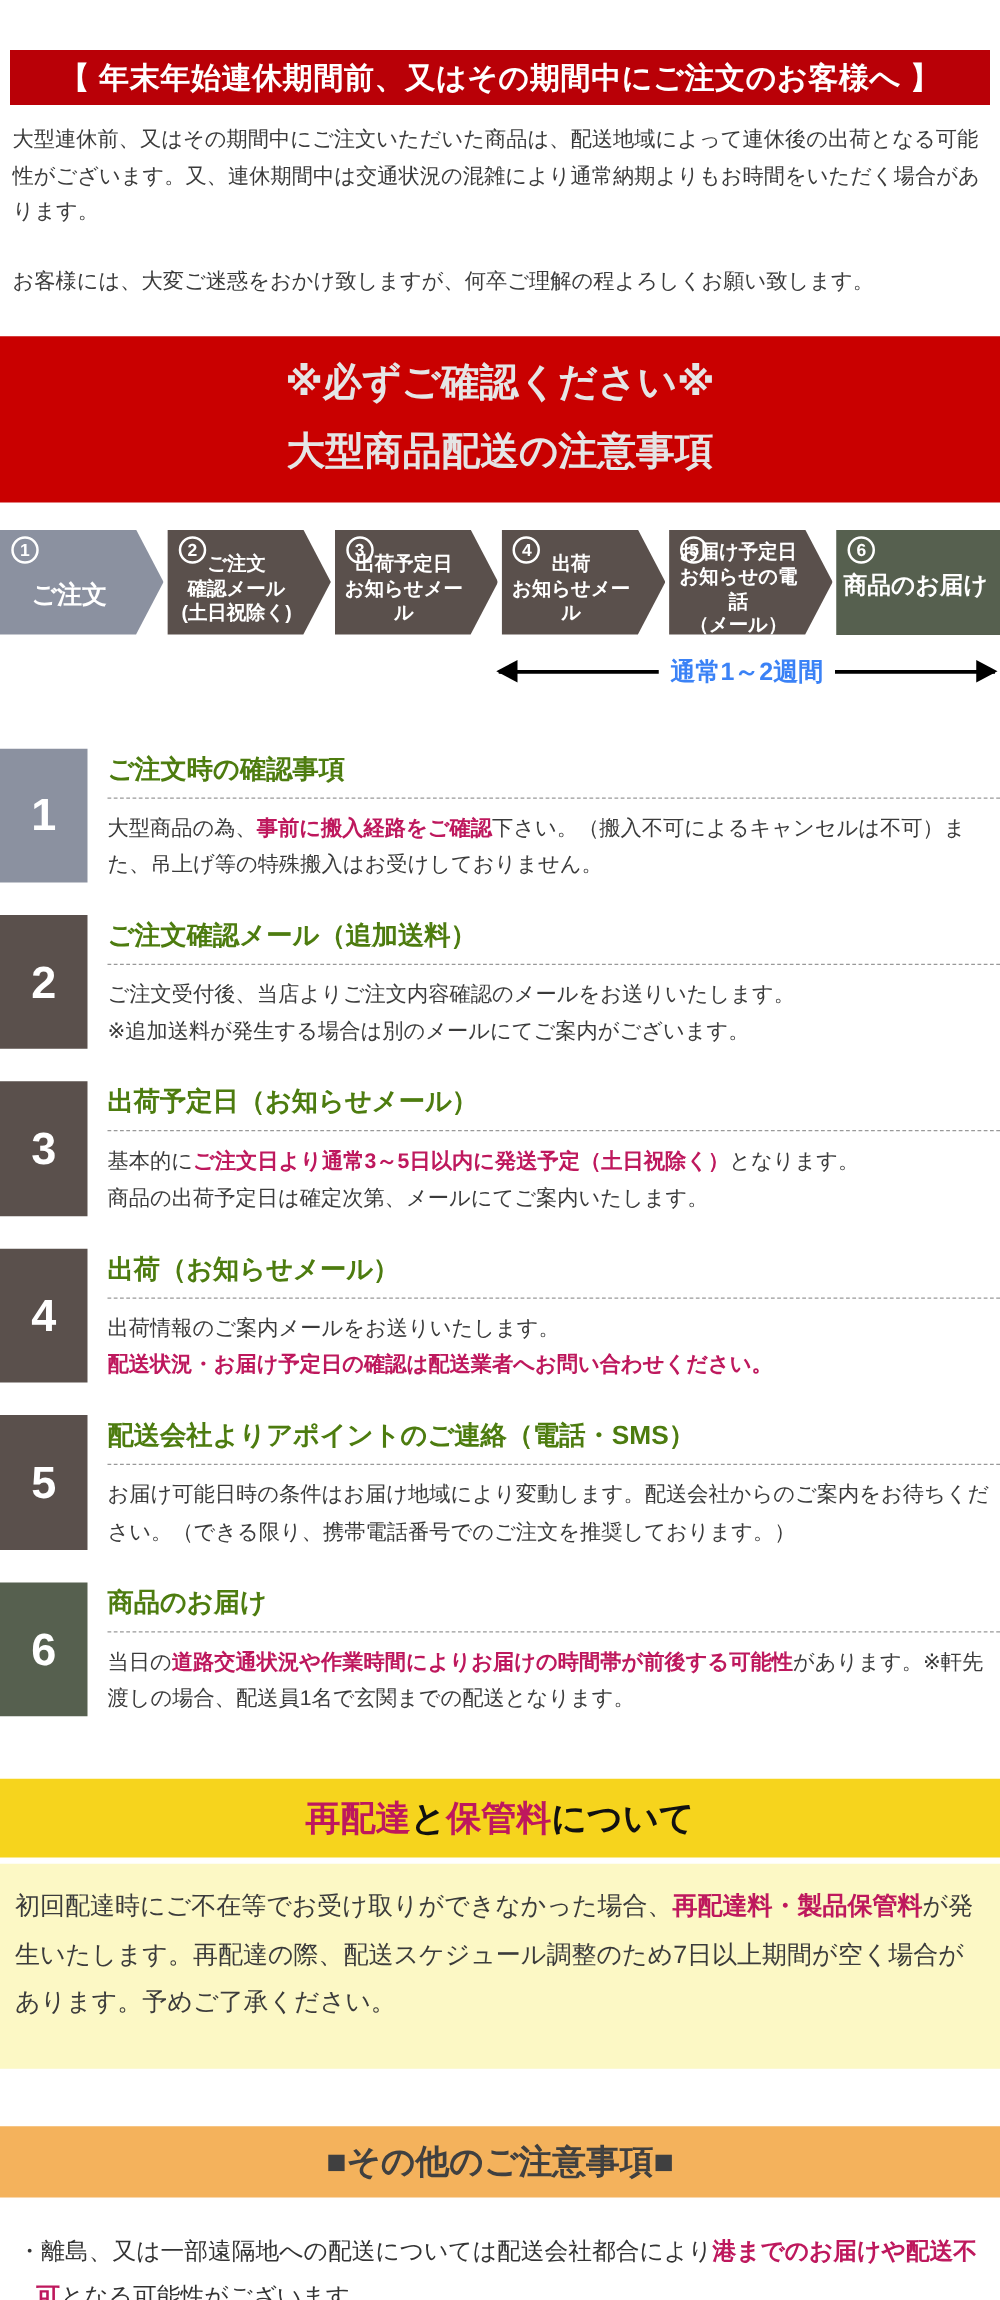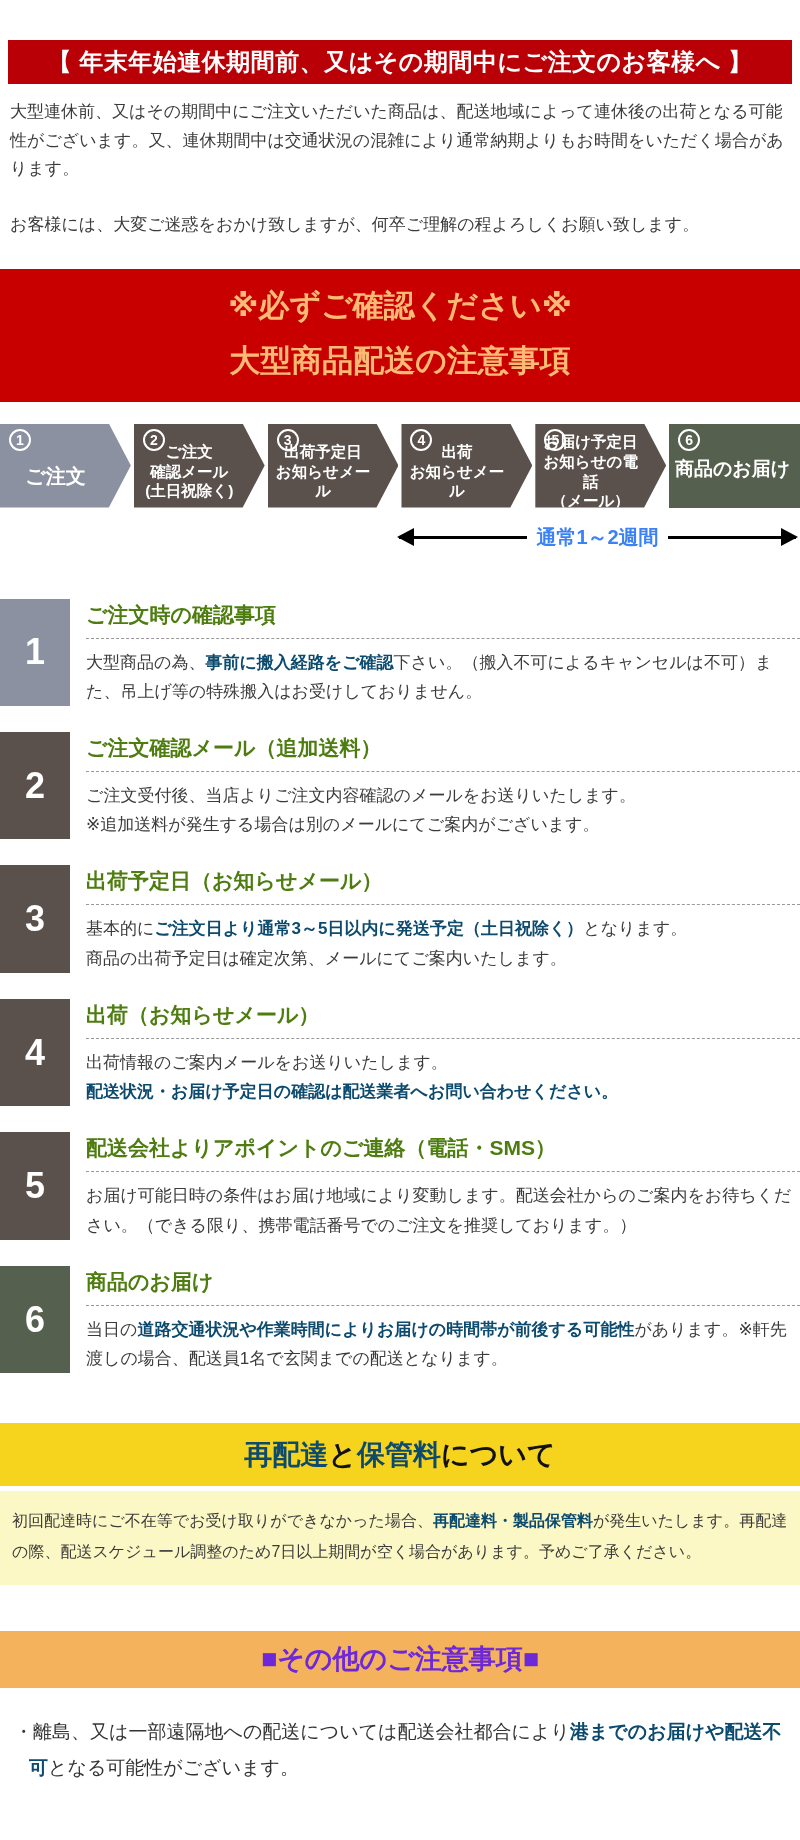--- a/index.html
+++ b/index.html
@@ -11,21 +11,21 @@
   .top-banner{margin:40px 8px 0;height:44px;background:#b90007;color:#fff;
     display:flex;align-items:center;justify-content:center;
     font-size:24px;font-weight:bold;letter-spacing:.5px;}
 
   
   .intro{margin:14px 10px 0;font-size:17px;line-height:1.68;color:#3b3b3b;}
   .intro p{margin:0;}
   .intro p.gap{margin-top:27px;}
 
   
-  .alert-box{margin-top:30px;background:#c90000;color:#fdba74;text-align:center;
+  .alert-box{margin-top:30px;background:#c90000;color:#e5e5e5;text-align:center;
     padding:9px 0 13px;font-size:31px;font-weight:bold;line-height:1.78;}
 
   
   .flow{margin-top:22px;display:flex;height:84px;}
   .step{position:relative;flex:1;margin-right:3px;
     clip-path:polygon(0 0,calc(100% - 22px) 0,100% 50%,calc(100% - 22px) 100%,0 100%);}
   .step.last{margin-right:0;clip-path:none;}
   .c-gray{background:#8b91a0;}
   .c-brown{background:#5a504c;}
   .c-green{background:#56604f;}
@@ -50,31 +50,31 @@
   
   .sections{margin-top:48px;}
   .sec{display:flex;margin-bottom:26px;}
   .numbox{width:70px;display:flex;align-items:center;justify-content:center;
     color:#fff;font-size:36px;font-weight:bold;}
   .scontent{flex:1;margin-left:16px;}
   .stitle{font-size:21px;font-weight:bold;color:#4d7c0f;padding:2px 0 9px;
     border-bottom:1px dashed #999;}
   .sbody{margin-top:9px;font-size:17px;line-height:1.72;color:#3b3b3b;}
   .sbody p{margin:0;}
-  .rd{color:#0c4a6e;font-weight:bold;}
+  .rd{color:#be185d;font-weight:bold;}
 
   
   .yellow-banner{margin-top:50px;height:63px;background:#f6d41d;display:flex;
     align-items:center;justify-content:center;font-size:28px;font-weight:bold;color:#111;}
-  .yellow-body{margin-top:5px;background:#fcf8c5;padding:15px 12px 17px;
-    font-size:16px;line-height:1.92;color:#3b3b3b;}
+  .yellow-body{margin-top:5px;background:#fcf8c5;padding:15px 12px 33px;
+    font-size:20px;line-height:1.92;color:#3b3b3b;}
 
   
   .orange-banner{margin-top:46px;height:57px;background:#f4b25c;display:flex;
-    align-items:center;justify-content:center;font-size:27px;font-weight:bold;color:#6d28d9;}
+    align-items:center;justify-content:center;font-size:27px;font-weight:bold;color:#404040;}
   .notes{margin:26px 14px 0;font-size:19px;line-height:1.9;color:#333;
     padding-left:15px;text-indent:-15px;}
 </style>
 </head>
 <body>
 
 <div class="wrap">
 
   <div class="top-banner">
     <span>【 年末年始連休期間前、又はその期間中にご注文のお客様へ 】</span>

